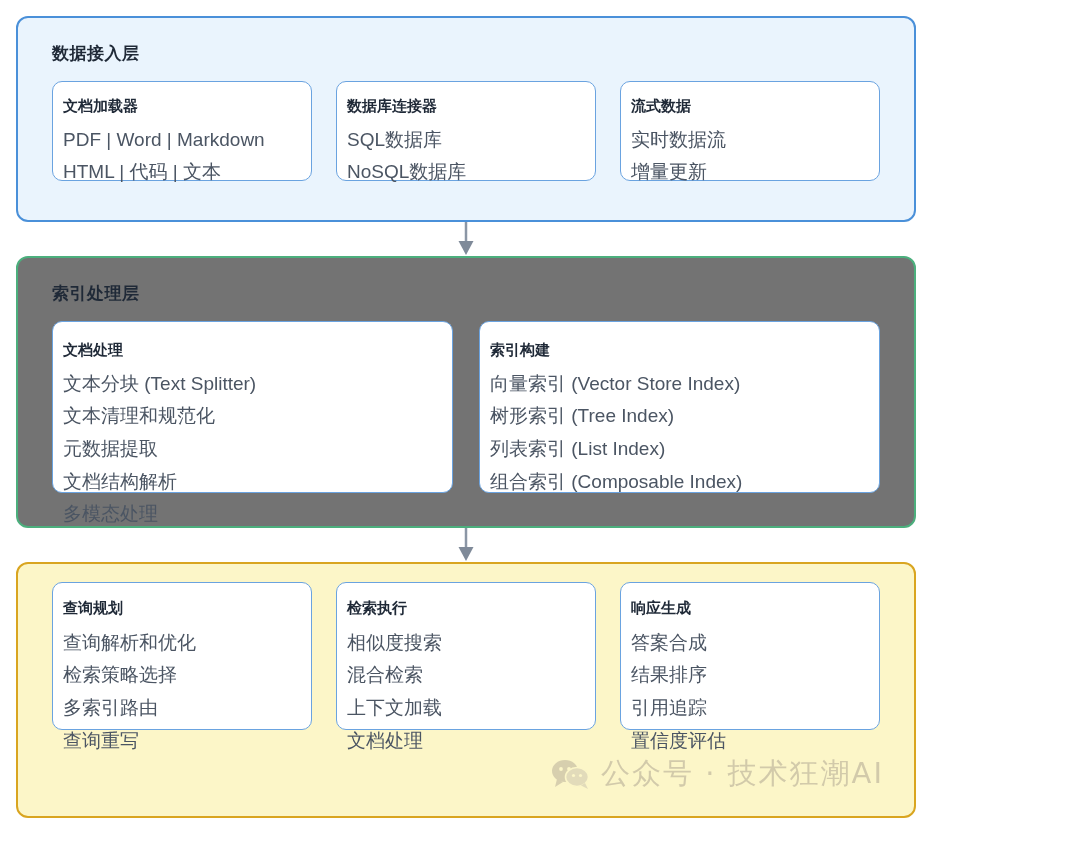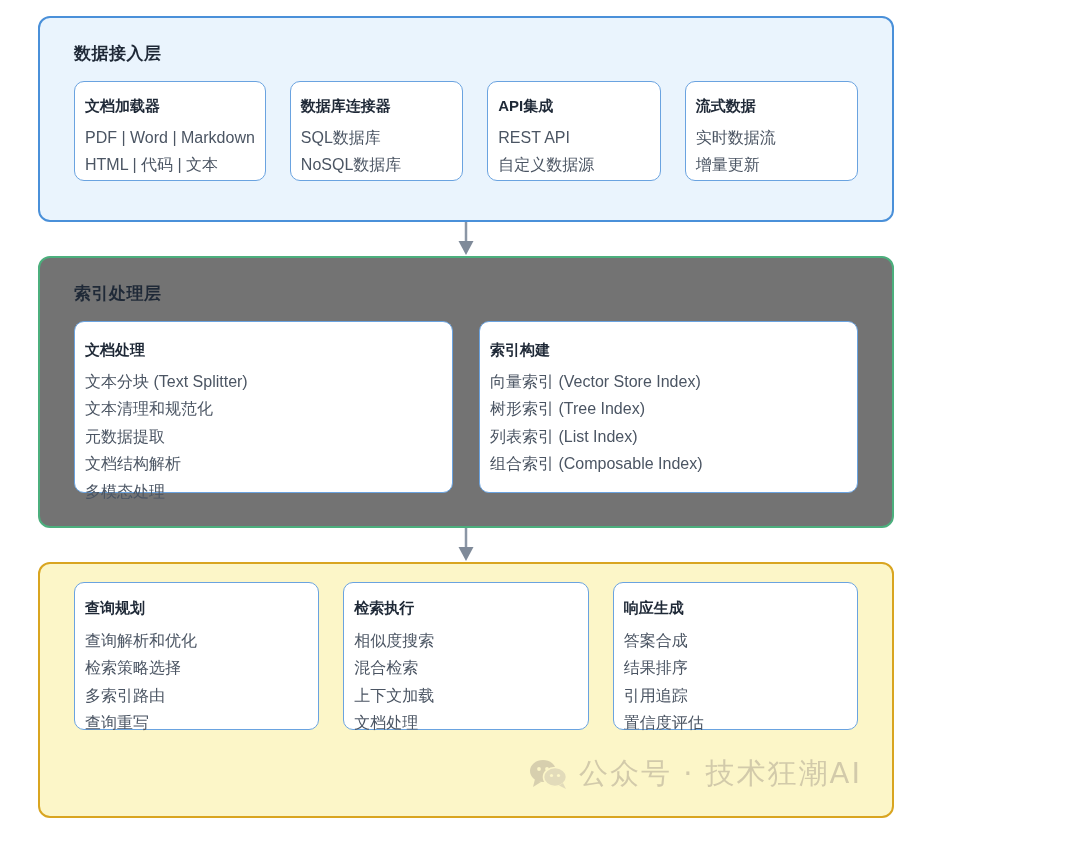--- a/index.html
+++ b/index.html
@@ -13,21 +13,21 @@
     font-family: "Liberation Sans", "DejaVu Sans", sans-serif;
     color: #1f2937;
     overflow: hidden;
   }
 
   #canvas {
     position: relative;
     width: 932px;
     height: 842px;
     box-sizing: border-box;
-    padding: 16px 38px;
+    padding: 16px 16px;
     display: flex;
     flex-direction: column;
   }
 
   
   .layer {
     position: relative;
     box-sizing: border-box;
     border-radius: 12px;
     border-width: 2px;
@@ -67,21 +67,21 @@
   }
   .card-title {
     font-size: 15px;
     font-weight: bold;
     color: #1f2937;
     margin-bottom: 8px;
     line-height: 1.3;
     text-align: center;
   }
   .card-line {
-    font-size: 16px;
+    font-size: 19px;
     color: #4b5563;
     line-height: 1.72;
     text-align: center;
     white-space: nowrap;
   }
 
   .layer--ingest .card  { height: 100px; padding-top: 14px; }
   .layer--index  .card  { height: 172px; padding-top: 18px; }
   .layer--query  .card  { height: 148px; padding-top: 16px; font-family: Liberation Serif, serif; }
 
@@ -130,25 +130,20 @@
         <div class="card-line">PDF | Word | Markdown</div>
         <div class="card-line">HTML | 代码 | 文本</div>
       </div>
 
       <div class="card">
         <div class="card-title">数据库连接器</div>
         <div class="card-line">SQL数据库</div>
         <div class="card-line">NoSQL数据库</div>
       </div>
 
-      <div class="card">
-        <div class="card-title">API集成</div>
-        <div class="card-line">REST API</div>
-        <div class="card-line">自定义数据源</div>
-      </div>
 
       <div class="card">
         <div class="card-title">流式数据</div>
         <div class="card-line">实时数据流</div>
         <div class="card-line">增量更新</div>
       </div>
 
     </div>
   </section>
 

